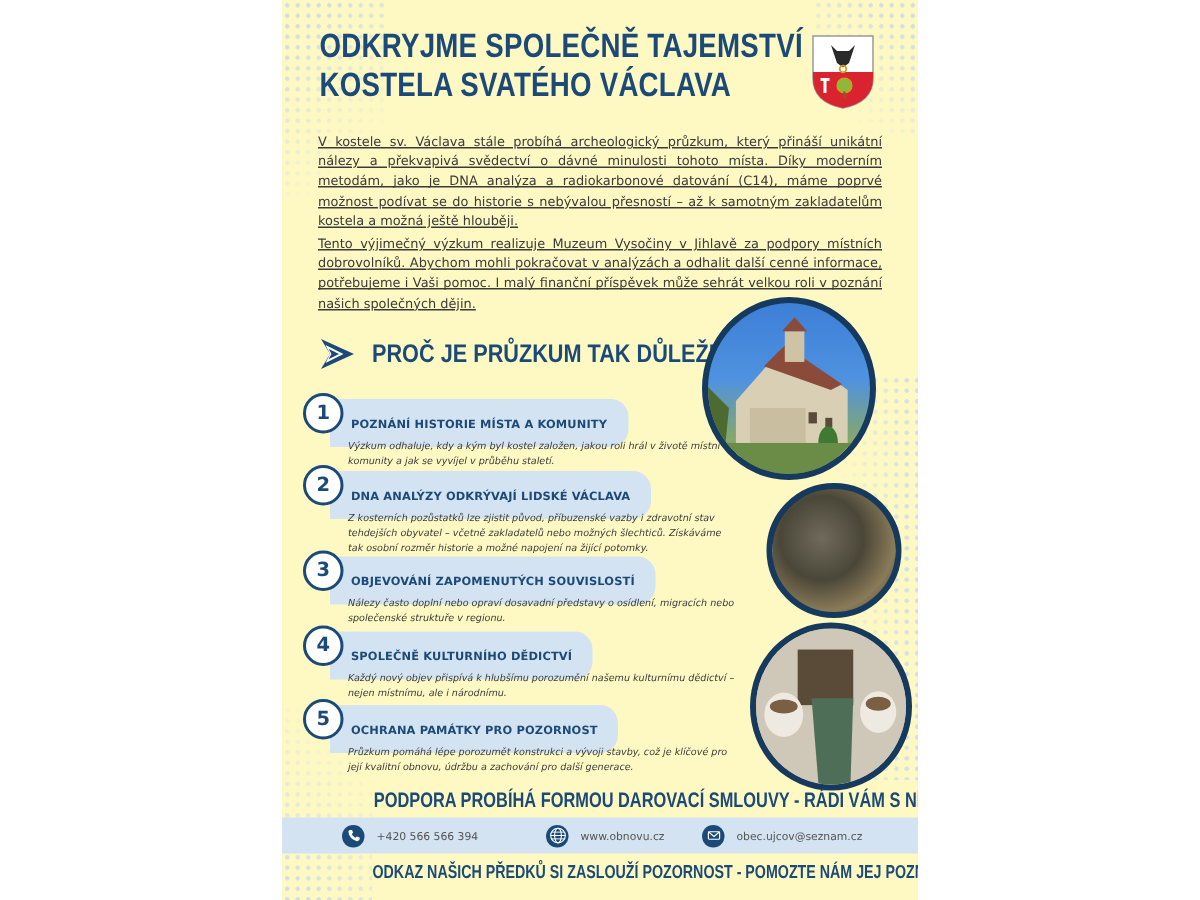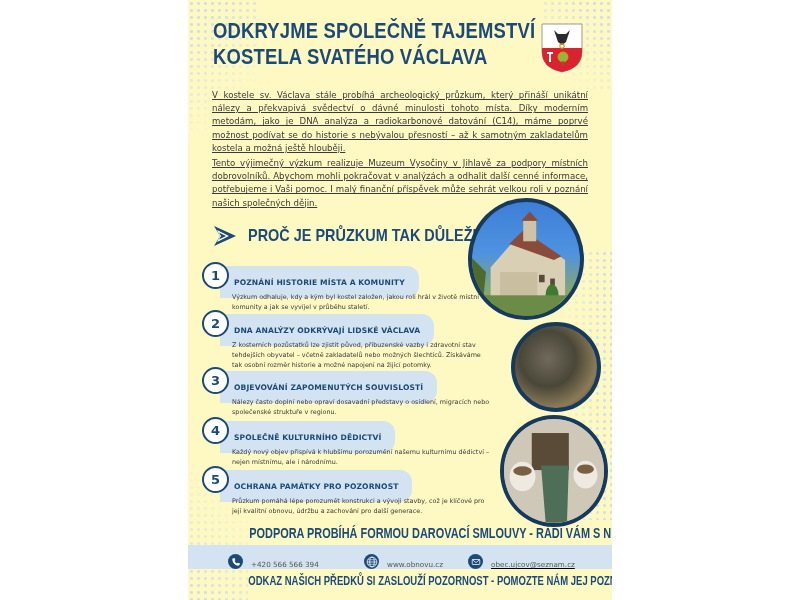--- a/index.html
+++ b/index.html
@@ -19,36 +19,36 @@
   .para.p2 { top:157px; }
 
   .section-head { position:absolute; left:24px; top:225px; display:flex; align-items:center; }
   .section-head svg { width:26px; height:22px; }
   .section-title { margin:0 0 0 10px; font-family:"Liberation Sans", sans-serif; font-weight:bold; font-size:17px; color:#1c4a78; transform:scaleX(0.85); transform-origin:left center; white-space:nowrap; }
 
   .item { position:absolute; left:14px; width:300px; }
   .num { position:absolute; left0:0; left:0; top:0; width:23px; height:23px; border:2.5px solid #1c4a78; border-radius:50%; background:#fff; color:#1c4a78; font-family:"DejaVu Sans", sans-serif; font-weight:bold; font-size:13px; line-height:23px; text-align:center; z-index:2; }
   .pill { position:absolute; left:18px; top:4px; height:32px; padding:0 14px 0 14px; background:#d4e3f1; border-radius:0 12px 12px 0; display:flex; align-items:center; }
   .pill span { font-family:"DejaVu Sans", sans-serif; font-weight:bold; font-size:7.6px; color:#1c4a78; white-space:nowrap; letter-spacing:0.1px; }
-  .desc { position:absolute; left:30px; top:30px; width:260px; margin:0; font-family:"DejaVu Sans", sans-serif; font-size:6.4px; line-height:10px; color:#3a3a3a; }
+  .desc { position:absolute; left:30px; top:30px; width:260px; margin:0; font-family:"DejaVu Sans", sans-serif; font-size:6.4px; line-height:10px; color:#3a3a3a;font-style:italic; }
 
   .photo { position:absolute; border-radius:50%; border:4px solid #163a5e; overflow:hidden; box-sizing:border-box; }
   .photo.church { left:280px; top:198px; width:116px; height:122px; background:linear-gradient(180deg,#3d7fd6 0%,#4f92e0 45%,#86a86a 80%,#6b8c46 100%); }
   .photo.dig1 { left:323px; top:322px; width:90px; height:90px; background:radial-gradient(circle at 40% 40%, #6f6a5c 0%, #4a4638 40%, #8a7b58 70%, #3d3a30 100%); }
   .photo.dig2 { left:312px; top:415px; width:108px; height:112px; background:radial-gradient(circle at 50% 50%, #5f7a66 0%, #7a6a52 40%, #c9c2b4 65%, #8a7a62 100%); }
 
   .slogan1 { position:absolute; left:0; top:525px; width:424px; margin:0; text-align:center; font-family:"Liberation Sans", sans-serif; font-weight:bold; font-size:14px; color:#1c4a78; white-space:nowrap; }
   .slogan1 span { display:inline-block; transform:scaleX(0.78); transform-origin:center; }
   .contact-bar { position:absolute; left:0; top:545px; width:424px; height:24px; background:#d4e3f1; }
-  .contact { position:absolute; top:0; height:24px; display:flex; align-items:flex-end; }
+  .contact { position:absolute; top:0; height:24px; display:flex; align-items:center; }
   .contact .ic { width:15px; height:15px; border-radius:50%; background:#1c4a78; display:flex; align-items:center; justify-content:center; }
   .contact .txt { margin-left:8px; font-family:"DejaVu Sans", sans-serif; font-size:7.2px; color:#555; white-space:nowrap; }
   .contact.phone { left:40px; }
   .contact.web { left:176px; }
-  .contact.mail { left:280px;text-decoration:underline; }
+  .contact.mail { left:280px; }
   .slogan2 { position:absolute; left:0; top:574px; width:424px; margin:0; text-align:center; font-family:"Liberation Sans", sans-serif; font-weight:bold; font-size:12.5px; color:#1c4a78; white-space:nowrap; }
   .slogan2 span { display:inline-block; transform:scaleX(0.76); transform-origin:center; }
 </style>
 </head>
 <body>
 
 <div class="poster">
   <div class="dots tl"></div>
   <div class="dots tr"></div>
   <div class="dots mr"></div>

